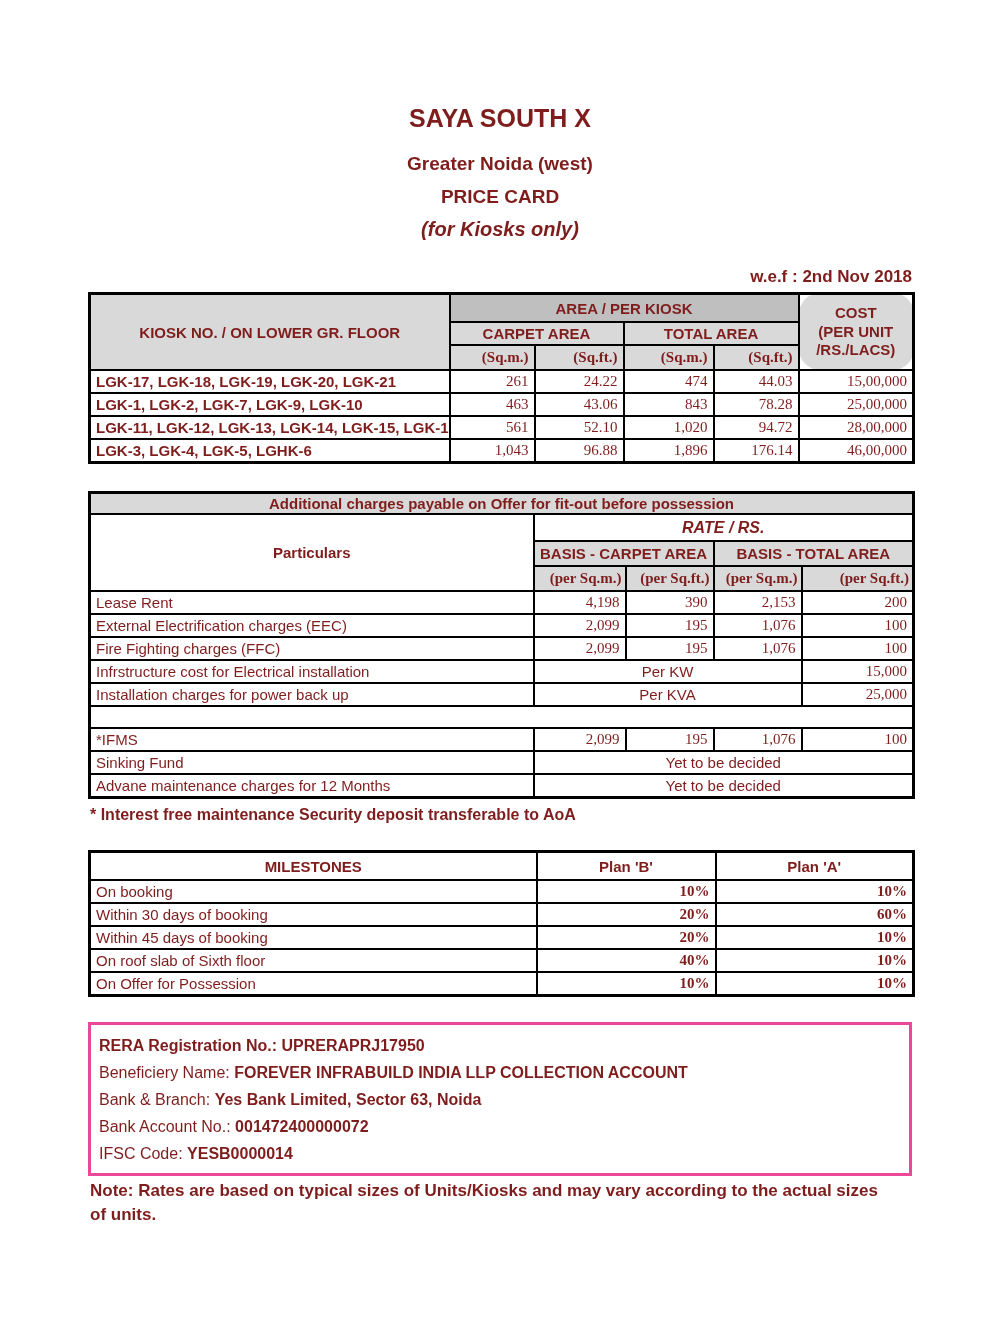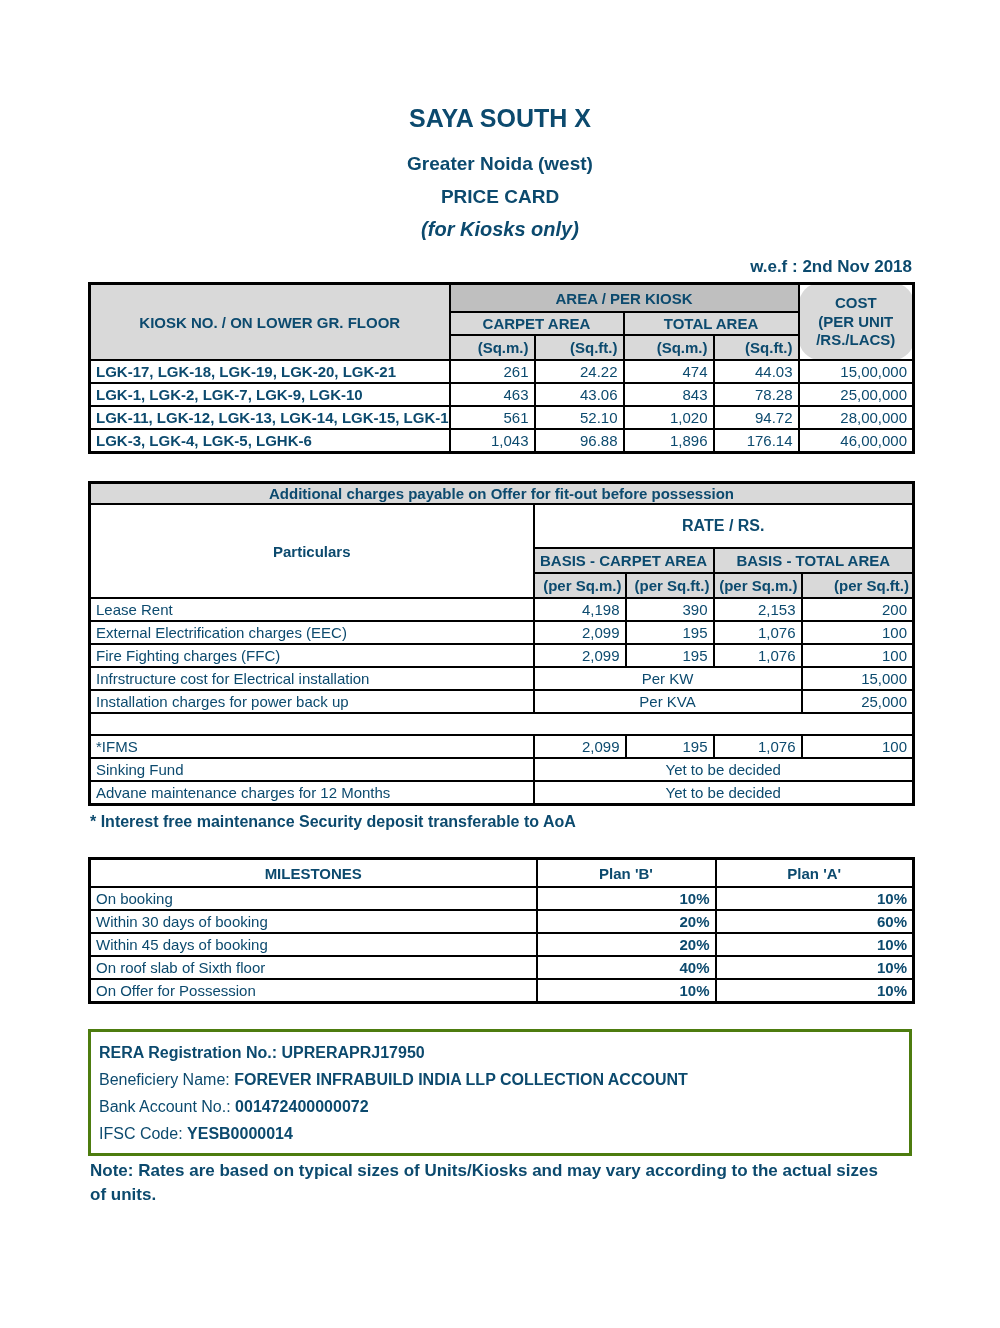--- a/index.html
+++ b/index.html
@@ -3,60 +3,60 @@
 <meta charset="utf-8">
 <style>
   * { box-sizing: border-box; }
   body { margin: 0; background: #ffffff; }
   .page {
     position: relative;
     width: 1000px;
     height: 1328px;
     background: #ffffff;
     font-family: "Liberation Sans", sans-serif;
-    color: #0c4a6e;
+    color: #7f1d1d;
     overflow: hidden;
   }
   .content { width: 824px; margin: 0 auto; }
 
   
   .title-block { padding-top: 104px; text-align: center; }
   .doc-title   { font-size: 25px; font-weight: bold; line-height: 1.15; }
   .doc-sub     { font-size: 19px; font-weight: bold; margin-top: 20px; }
   .doc-type    { font-size: 19px; font-weight: bold; margin-top: 11px; }
   .doc-scope   { font-size: 20px; font-weight: bold; font-style: italic; margin-top: 10px; }
-  .wef { text-align: right; font-size: 17px; font-weight: bold; margin-top: 16px; padding-bottom: 5px; }
+  .wef { text-align: right; font-size: 17px; font-weight: bold; margin-top: 26px; padding-bottom: 5px; }
 
   
   table { border-collapse: collapse; table-layout: fixed; width: 824px; }
   td, th { border: 2px solid #000; padding: 0 5px; font-size: 15px; vertical-align: middle; overflow: hidden; white-space: nowrap; }
   table.grid { border: 3px solid #000; }
   .bg-dark  { background: #bfbfbf; }
   .bg-light { background: #d9d9d9; }
   .b   { font-weight: bold; }
   .ctr { text-align: center; }
-  .rt  { text-align: right; }
+  .rt  { text-align: right; font-family: Liberation Serif, serif; }
   .lt  { text-align: left; margin-top: 32px; }
   .h35 { height: 29px; }
   .h29 { height: 29px; }
-  .h27 { height: 44px; }
+  .h27 { height: 27px; font-style: italic; }
   .h25 { height: 25px; }
   .h23 { height: 23px; }
   .h22 { height: 22px; }
   .cost-head { font-size: 15px; line-height: 1.25; white-space: normal; border-radius: 21px; }
 
   .tbl1 { margin-top: 0; }
   .tbl2 { margin-top: 27px; }
   .footnote { font-size: 16px; font-weight: bold; margin-top: 7px; padding-left: 2px; }
   .tbl3 { margin-top: 26px; }
 
   
   .bank-box {
     margin-top: 25px;
-    border: 3px solid #4d7c0f;
+    border: 3px solid #ec4899;
     padding: 7px 8px 6px 8px;
   }
   .bank-line { font-size: 16px; line-height: 27px; white-space: nowrap; }
   .bank-line .lbl { font-weight: normal; }
   .bank-line .val { font-weight: bold; }
   .bank-line.all-bold .lbl { font-weight: bold; }
 
   .note { font-size: 17px; font-weight: bold; line-height: 1.45; margin-top: 3px; padding-left: 2px; width: 800px; white-space: normal; }
 </style>
 </head>
@@ -260,20 +260,24 @@
     <div class="bank-box">
       <div class="bank-line all-bold">
         <span class="lbl">RERA Registration No.:</span>
         <span class="val">UPRERAPRJ17950</span>
       </div>
       <div class="bank-line">
         <span class="lbl">Beneficiery Name:</span>
         <span class="val">FOREVER INFRABUILD INDIA LLP COLLECTION ACCOUNT</span>
       </div>
       <div class="bank-line">
+        <span class="lbl">Bank &amp; Branch:</span>
+        <span class="val">Yes Bank Limited, Sector 63, Noida</span>
+      </div>
+      <div class="bank-line">
         <span class="lbl">Bank Account No.:</span>
         <span class="val">001472400000072</span>
       </div>
       <div class="bank-line">
         <span class="lbl">IFSC Code:</span>
         <span class="val">YESB0000014</span>
       </div>
     </div>
 
     <div class="note">Note: Rates are based on typical sizes of Units/Kiosks and may vary according to the actual sizes of units.</div>

